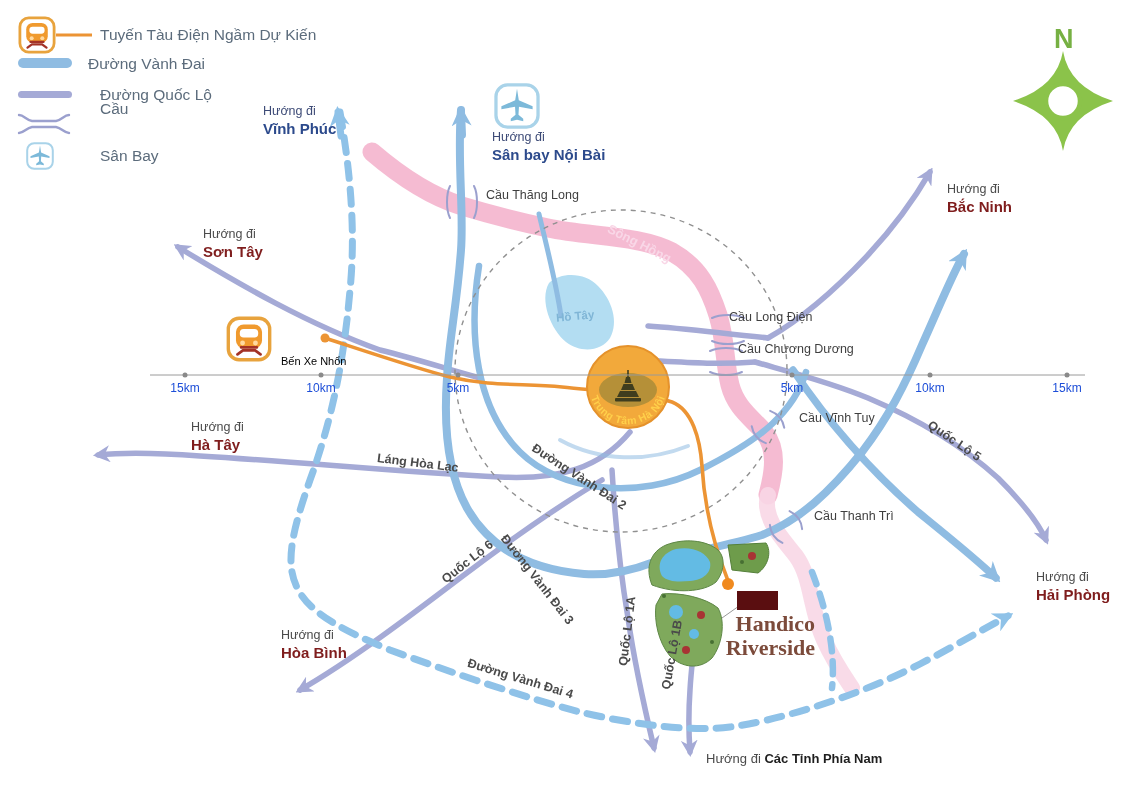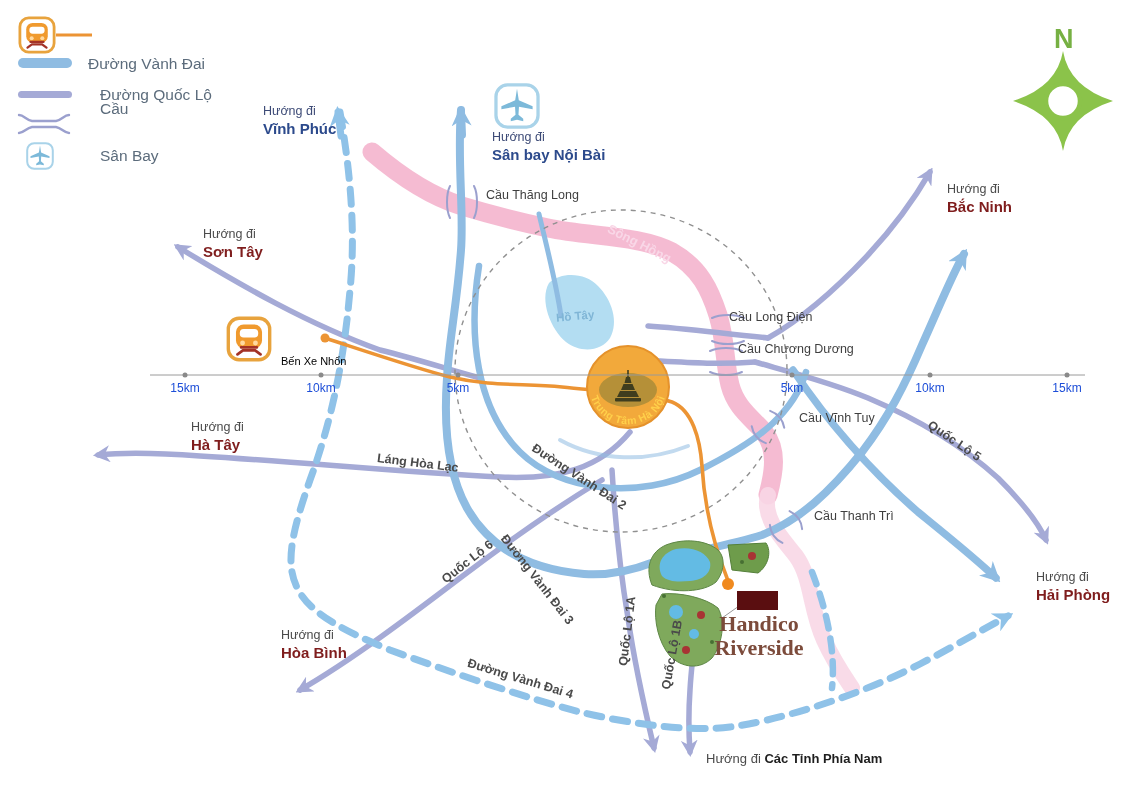--- a/index.html
+++ b/index.html
@@ -10,21 +10,21 @@
   .dir .pre{font-size:12.5px;color:#4a4a4a;line-height:1.25;}
   .dir .nam{font-size:15px;font-weight:bold;color:#7f1d1d;line-height:1.25;}
   .dir.blue .pre{color:#3c4a76;}
   .dir.blue .nam{color:#2c4a8c;}
   .bridge-lbl{font-size:12.5px;color:#3f3f3f;}
   .road-lbl{font-size:12.5px;font-weight:600;color:#4a4a4a;transform-origin:0 0;}
   .tick{font-size:12px;color:#1d4ed8;transform:translateX(-50%);}
   .legend-text{font-size:15.5px;color:#5C6C7C;}
   .water-lbl{font-weight:bold;}
   .proj{font-family:"Liberation Serif",serif;font-weight:bold;font-size:22px;
-        color:#7C4B3B;text-align:center;line-height:1.08;}
+        color:#7C4B3B;text-align:right;line-height:1.08;}
   .north{font-size:27px;font-weight:bold;color:#76B043;}
   .swatch-blue{position:absolute;width:54px;height:10px;border-radius:5px;background:#8FBCE2;}
   .swatch-purple{position:absolute;width:54px;height:7px;border-radius:3.5px;background:#A5AAD6;}
 </style>
 </head>
 <body>
 
 <div id="map">
 
 <svg id="geo" width="1139" height="800" viewBox="0 0 1139 800">
@@ -173,20 +173,21 @@
     <use href="#metroIcon" x="18" y="16" width="38" height="38"></use>
     <line x1="56" y1="35" x2="92" y2="35" stroke="#EC9434" stroke-width="3"></line>
     <g stroke="#9BA0CE" stroke-width="2.4" fill="none" stroke-linecap="round">
       <path d="M 19 115 C 24 115, 26 120, 32 121 H 56 C 62 120, 64 115, 69 115"></path>
       <path d="M 19 133 C 24 133, 26 128, 32 127 H 56 C 62 128, 64 133, 69 133"></path>
     </g>
     <use href="#planeIcon" x="26" y="142" width="28" height="28"></use>
   </g>
 </svg>
 
+<div class="lbl legend-text" style="left:100px;top:26px">Tuyến Tàu Điện Ngầm Dự Kiến</div>
 <div class="swatch-blue" style="left:18px;top:58px"></div>
 <div class="lbl legend-text" style="left:88px;top:55px">Đường Vành Đai</div>
 <div class="swatch-purple" style="left:18px;top:91px"></div>
 <div class="lbl legend-text" style="left:100px;top:86px">Đường Quốc Lộ</div>
 <div class="lbl legend-text" style="left:100px;top:100px">Cầu</div>
 <div class="lbl legend-text" style="left:100px;top:147px">Sân Bay</div>
 
 <div class="lbl north" style="left:1054px;top:24px">N</div>
 
 <div class="lbl dir blue" style="left:263px;top:104px">

